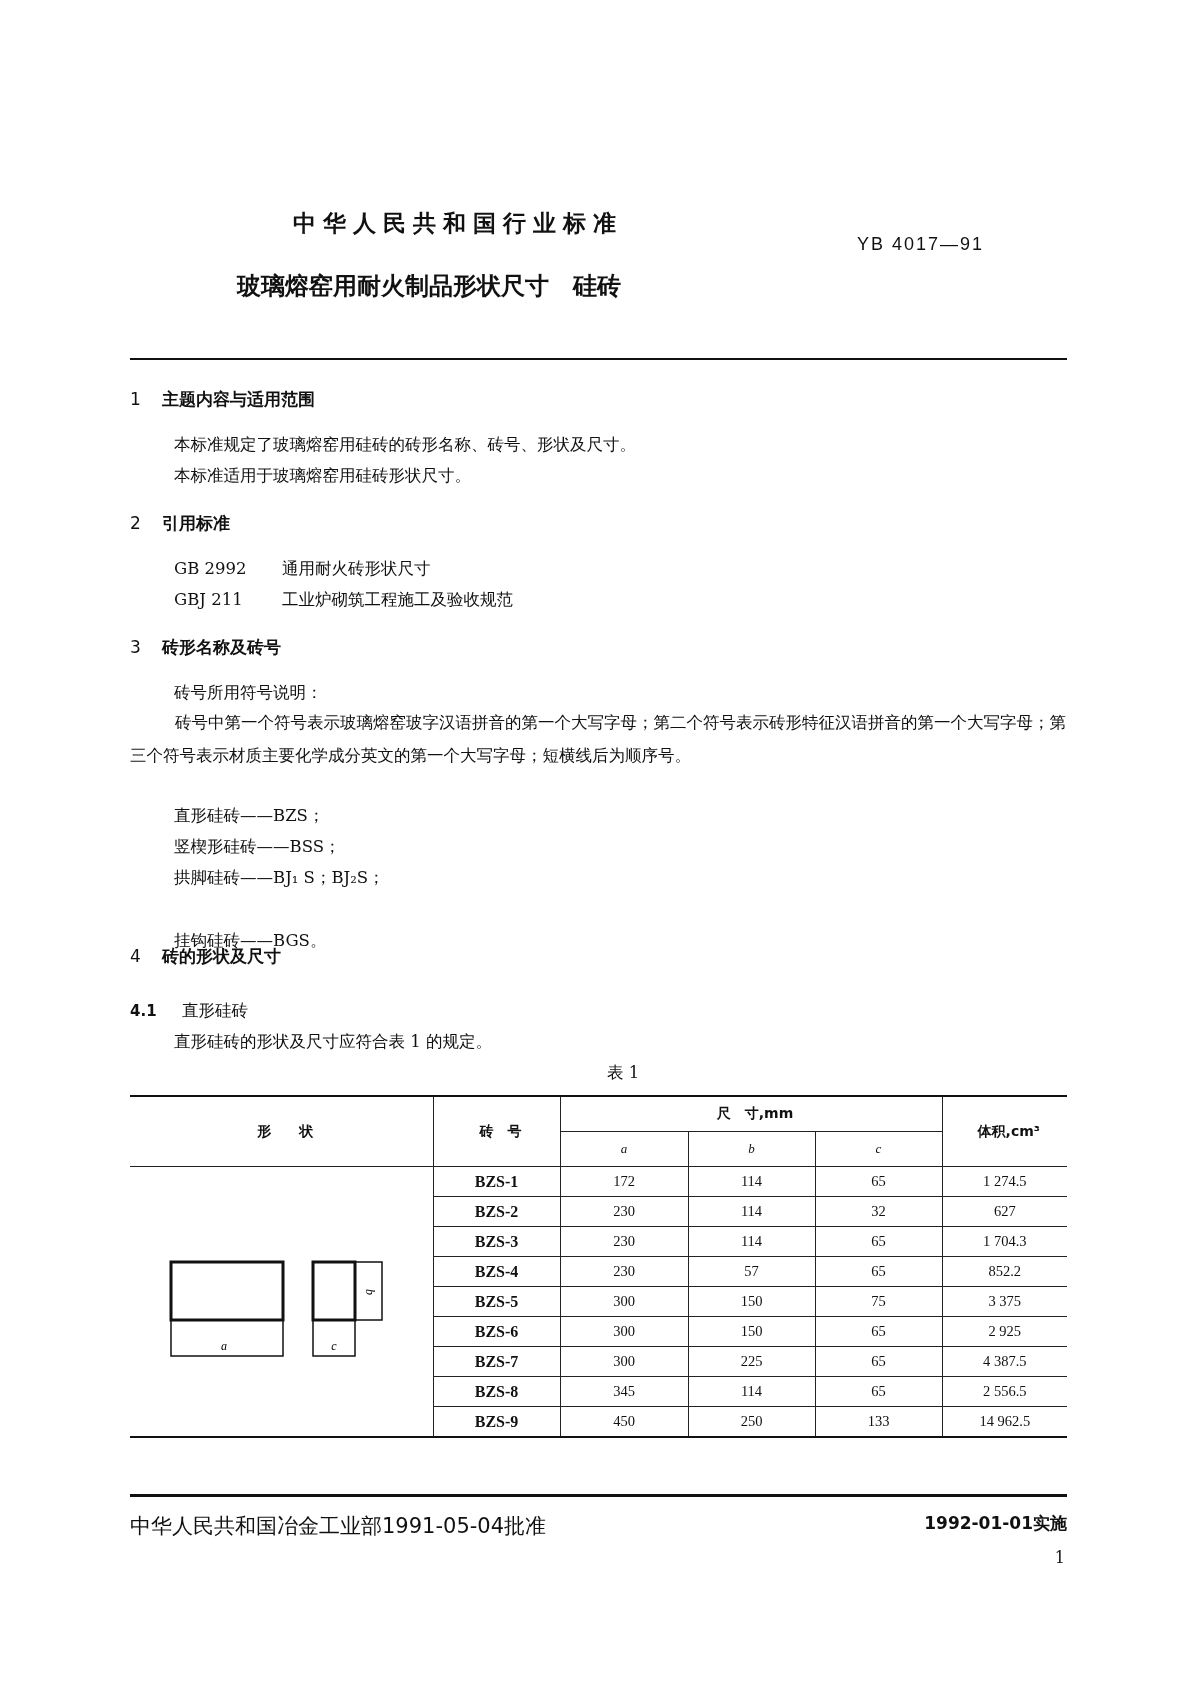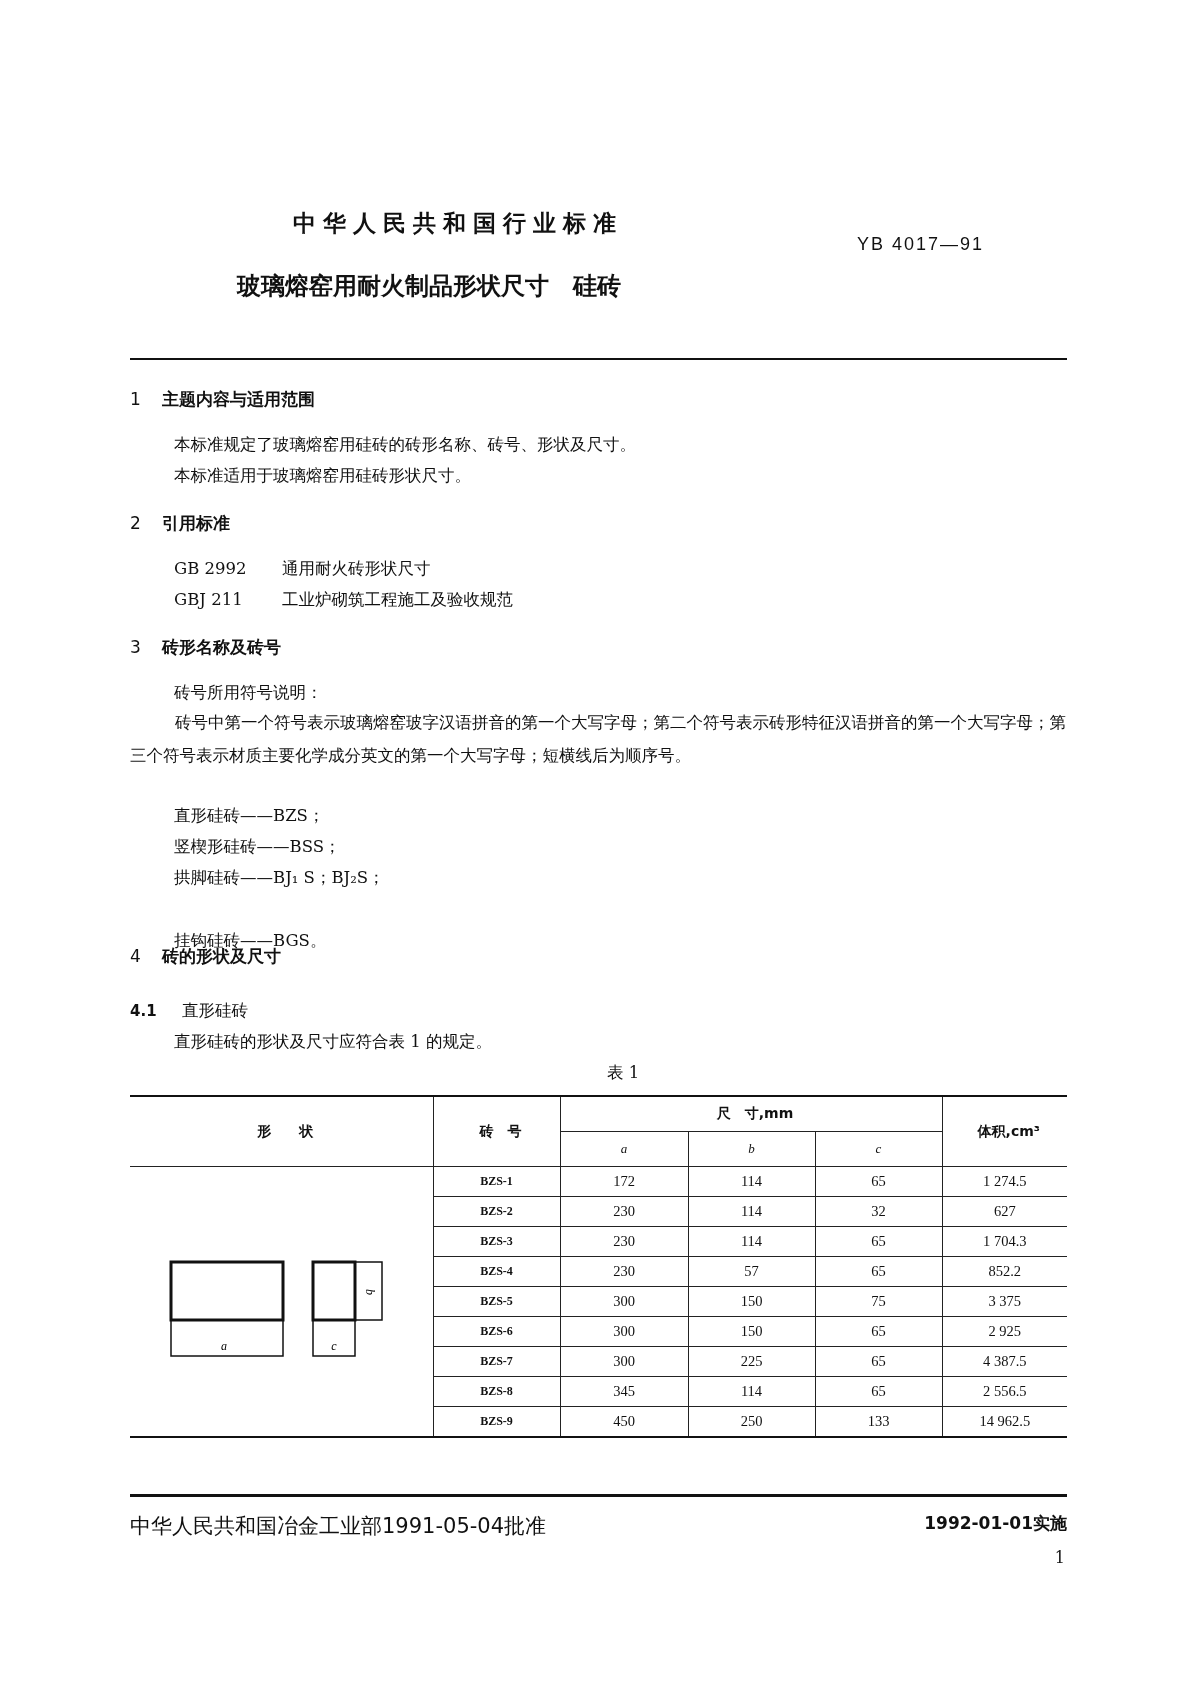--- a/index.html
+++ b/index.html
@@ -18,21 +18,21 @@
   .p { font-size:16.5px; white-space:nowrap; }
   .para { left:130px; width:940px; font-size:16.5px; line-height:33px; text-indent:45px; }
   table.t1 { position:absolute; left:130px; top:1095px; width:937px; border-collapse:collapse;
              font-family:"Liberation Serif","DejaVu Serif",serif; font-size:14.5px; }
   table.t1 td, table.t1 th { border:1px solid #222; text-align:center; padding:0; height:29px; font-weight:normal; }
   table.t1 tr.hdr1 th { height:34px;padding-left:8px; }
   table.t1 tr.hdr2 th { height:34px; font-style:italic; font-size:13px; }
   table.t1 { border-top:2px solid #111; border-bottom:2px solid #111; }
   table.t1 tr:first-child th { border-top:2px solid #111; }
   table.t1 th.hb { font-family:"DejaVu Sans","Liberation Sans",sans-serif; font-weight:bold; font-size:14px; }
-  table.t1 td.code { font-family:"Liberation Serif",serif; font-weight:bold; font-size:12px; }
+  table.t1 td.code { font-family:"Liberation Serif",serif; font-weight:bold; font-size:16px; }
   table.t1 td.shape { border-left:none; }
   table.t1 th.first, table.t1 td.first { border-left:none; }
   table.t1 th.last, table.t1 td.last { border-right:none; }
   .foot-left { left:130px; top:1512px; font-family:"DejaVu Sans","Liberation Sans",sans-serif; font-weight:normal; font-size:21px; white-space:nowrap; }
   .foot-right { right:124px; top:1512px; font-family:"DejaVu Sans","Liberation Sans",sans-serif; font-weight:bold; font-size:17px; white-space:nowrap; }
   .page-no { right:126px; top:1548px; font-size:16px; }
   .caption { left:607px; top:1062px; font-size:16.5px; }
 </style>
 </head>
 <body>

